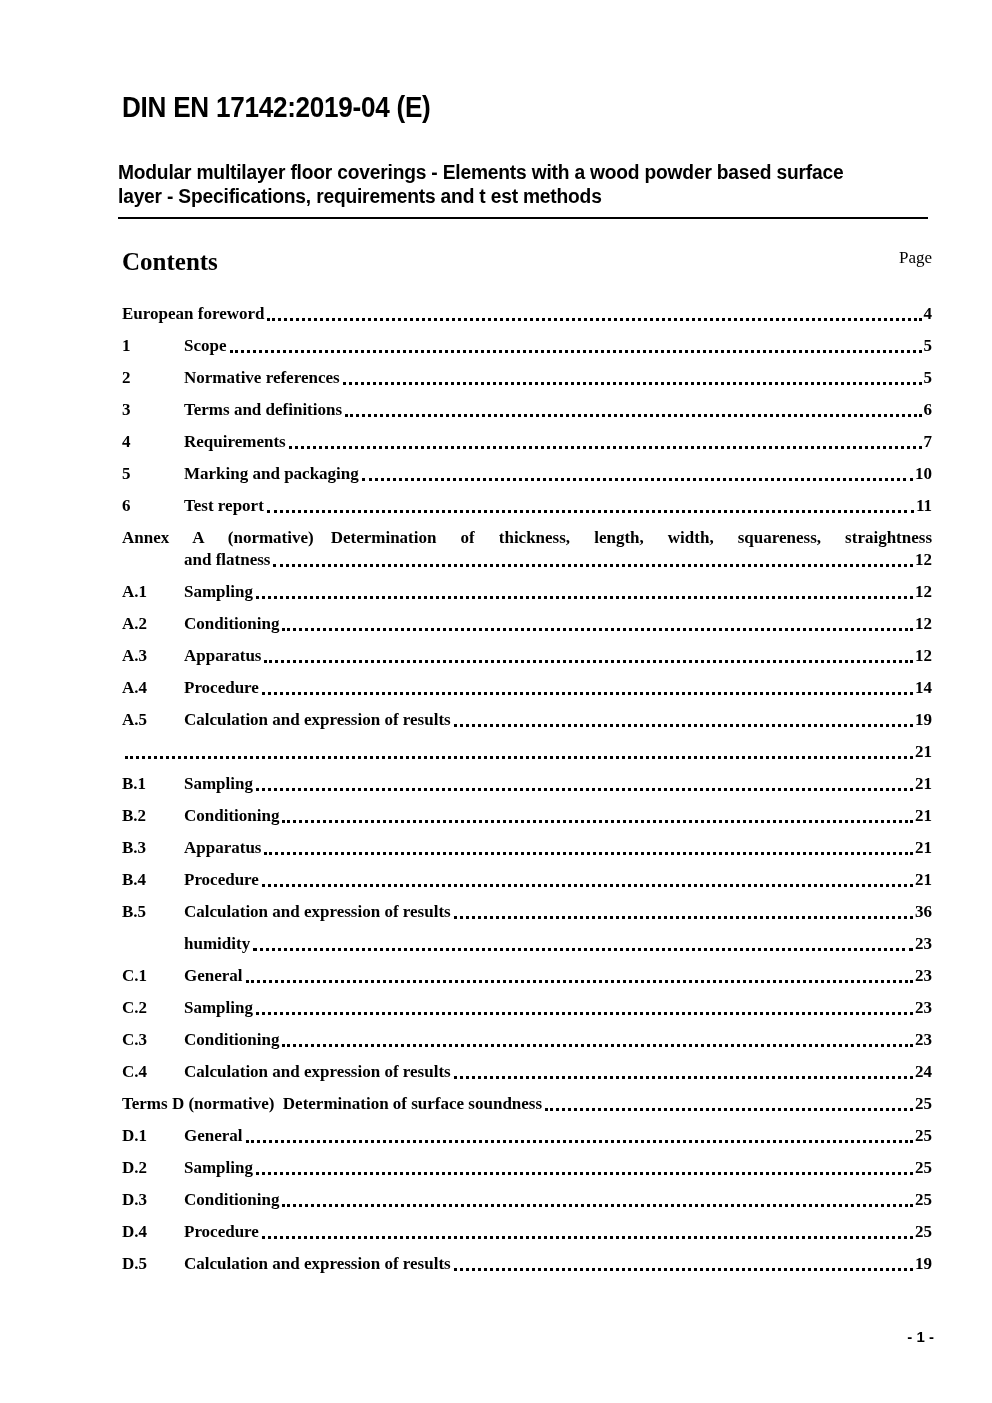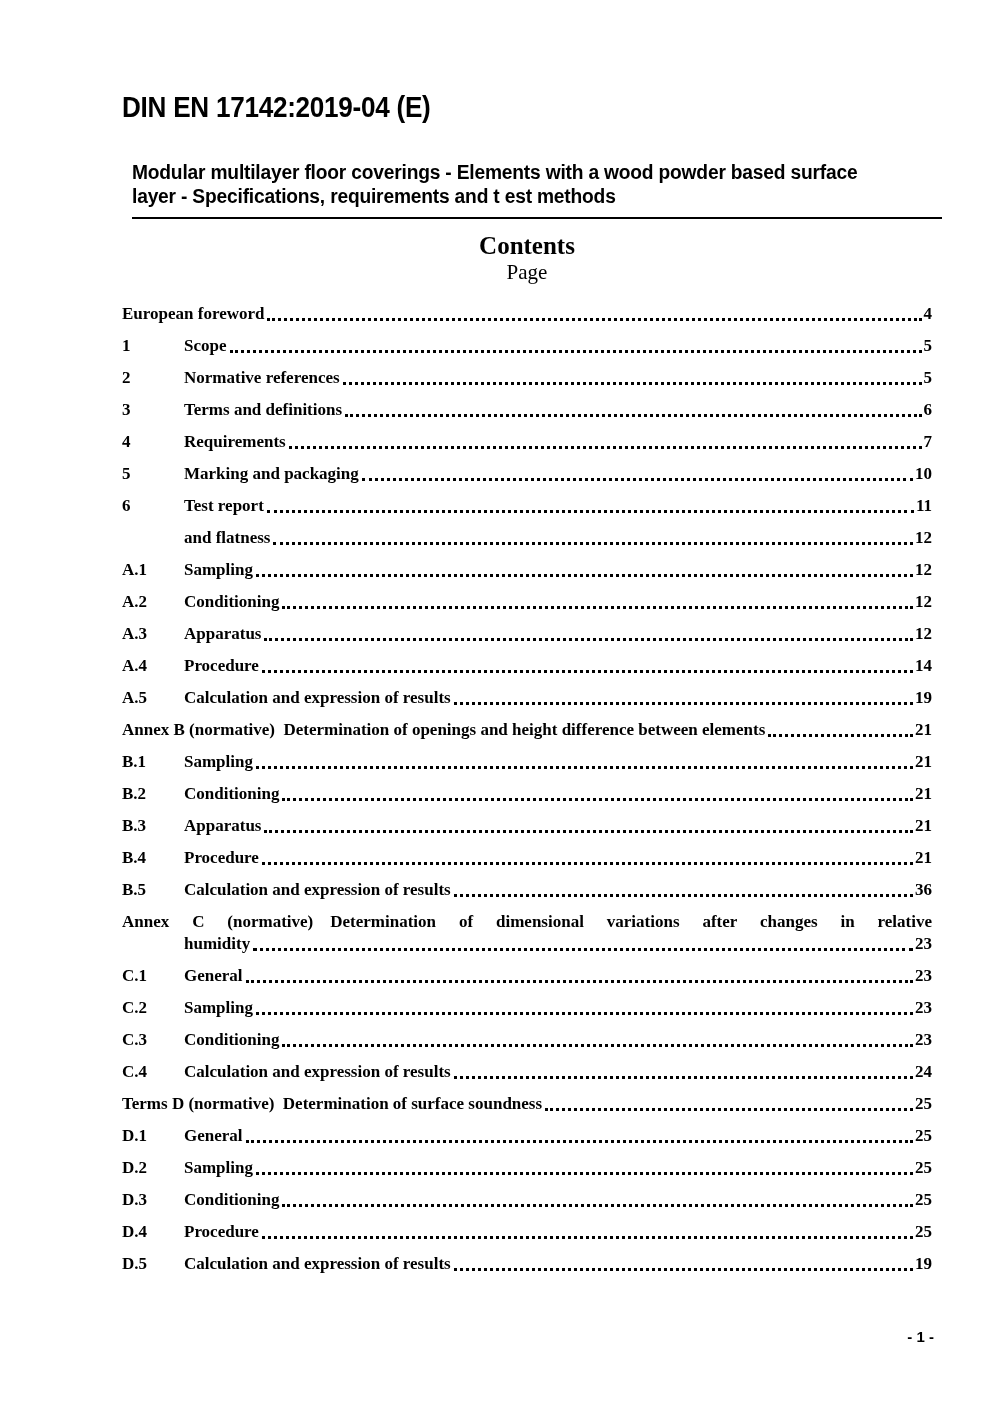--- a/index.html
+++ b/index.html
@@ -27,21 +27,21 @@
     white-space: nowrap;
   }
   .doc-code .squeeze {
     display: inline-block;
     transform: scaleX(0.87);
     transform-origin: 0 50%;
     letter-spacing: -0.3px;
   }
   .doc-title {
     position: absolute;
-    left: 132px;
+    left: 118px;
     top: 160px;
     width: 810px;
     border-bottom: 2px solid #000;
     padding-bottom: 9px;
     font-family: "Liberation Sans", sans-serif;
     font-weight: 700;
     font-size: 20px;
     line-height: 24px;
   }
   .doc-title .tline {
@@ -49,35 +49,34 @@
     white-space: nowrap;
     transform: scaleX(0.96);
     transform-origin: 0 50%;
     letter-spacing: -0.2px;
   }
 
   
   .contents-row {
     position: absolute;
     left: 122px;
-    top: 232px;
+    top: 248px;
     width: 810px;
     display: flex;
     justify-content: space-between;
-    align-items: center;
-    flex-direction: column;
+    align-items: flex-start;
   }
   .contents-heading {
     font-weight: 700;
     font-size: 25px;
     line-height: 28px;
   }
   .page-col-label {
     font-weight: 400;
-    font-size: 21px;
+    font-size: 17px;
   }
 
   
   .toc {
     position: absolute;
     left: 122px;
     top: 303px;
     width: 810px;
     font-size: 17px;
     font-weight: 700;
@@ -170,20 +169,21 @@
         <span class="leader"></span>
         <span class="toc-page">10</span>
       </div>
       <div class="toc-row toc-entry">
         <span class="toc-num">6</span>
         <span class="toc-label">Test report</span>
         <span class="leader"></span>
         <span class="toc-page">11</span>
       </div>
       <div class="toc-entry">
+        <div class="toc-line1">Annex A (normative)  Determination of thickness, length, width, squareness, straightness</div>
         <div class="toc-row toc-cont">
           <span class="toc-label">and flatness</span>
           <span class="leader"></span>
           <span class="toc-page">12</span>
         </div>
       </div>
       <div class="toc-row toc-entry">
         <span class="toc-num">A.1</span>
         <span class="toc-label">Sampling</span>
         <span class="leader"></span>
@@ -207,21 +207,20 @@
         <span class="leader"></span>
         <span class="toc-page">14</span>
       </div>
       <div class="toc-row toc-entry">
         <span class="toc-num">A.5</span>
         <span class="toc-label">Calculation and expression of results</span>
         <span class="leader"></span>
         <span class="toc-page">19</span>
       </div>
       <div class="toc-row toc-entry">
-        <span class="toc-label">Annex B (normative) Determination of openings and height difference between elements</span>
         <span class="leader"></span>
         <span class="toc-page">21</span>
       </div>
       <div class="toc-row toc-entry">
         <span class="toc-num">B.1</span>
         <span class="toc-label">Sampling</span>
         <span class="leader"></span>
         <span class="toc-page">21</span>
       </div>
       <div class="toc-row toc-entry">
@@ -242,21 +241,20 @@
         <span class="leader"></span>
         <span class="toc-page">21</span>
       </div>
       <div class="toc-row toc-entry">
         <span class="toc-num">B.5</span>
         <span class="toc-label">Calculation and expression of results</span>
         <span class="leader"></span>
         <span class="toc-page">36</span>
       </div>
       <div class="toc-entry">
-        <div class="toc-line1">Annex C (normative)  Determination of dimensional variations after changes in relative</div>
         <div class="toc-row toc-cont">
           <span class="toc-label">humidity</span>
           <span class="leader"></span>
           <span class="toc-page">23</span>
         </div>
       </div>
       <div class="toc-row toc-entry">
         <span class="toc-num">C.1</span>
         <span class="toc-label">General</span>
         <span class="leader"></span>

